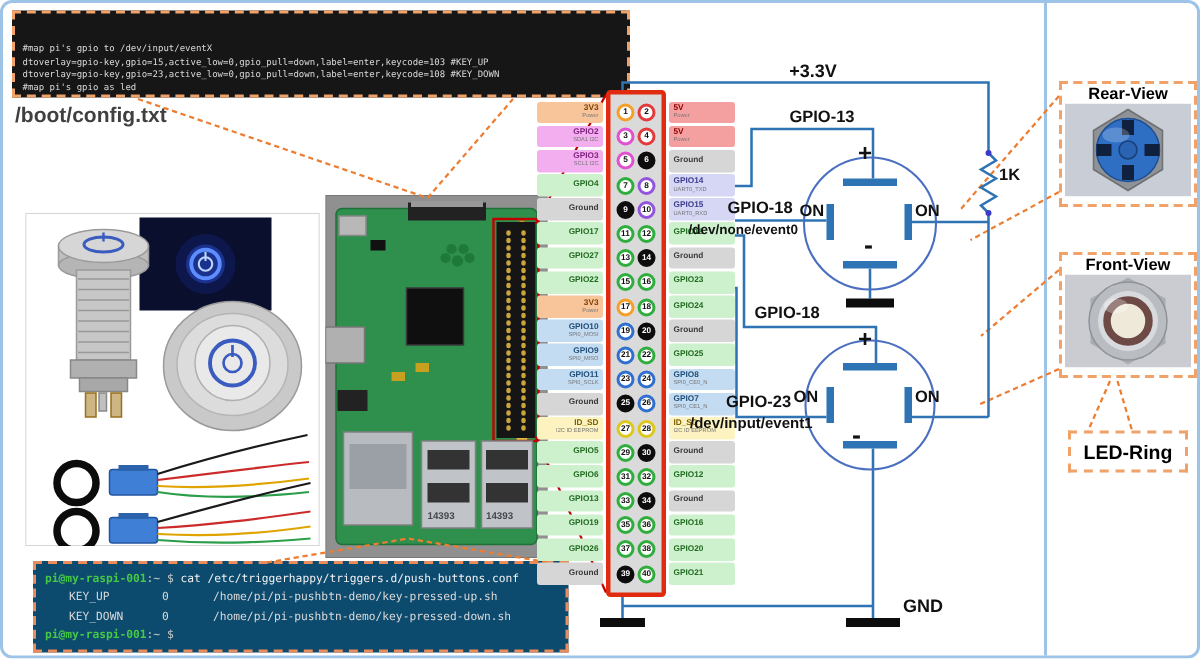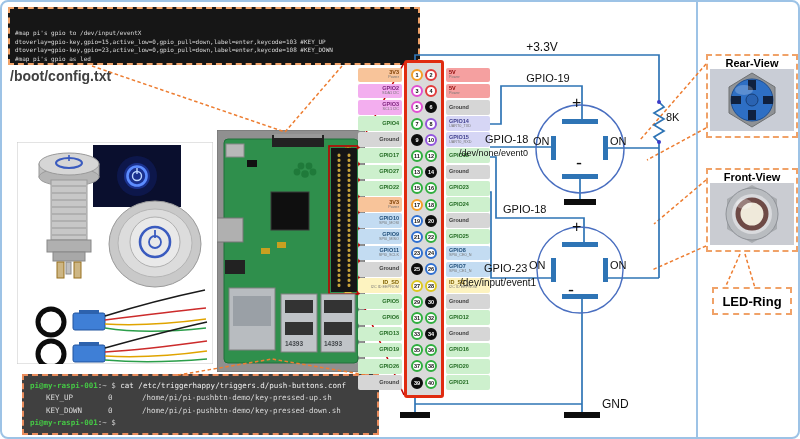--- a/index.html
+++ b/index.html
@@ -2,21 +2,21 @@
 <html><head>
 <meta charset="utf-8">
 <style>
   html,body{margin:0;padding:0;background:#fff;}
   .stage{position:relative;width:800px;height:439px;background:#fff;border:2px solid #9dc3e6;border-radius:8px;box-sizing:border-box;overflow:hidden;font-family:"Liberation Sans",sans-serif;}
   .divider{position:absolute;left:694px;top:0;width:2px;height:439px;background:#9dc3e6;}
 
   
   .term{position:absolute;background:#161616;border:2px dashed #f0a268;box-sizing:border-box;font-family:"DejaVu Sans Mono",monospace;color:#d9d9d9;overflow:hidden;}
   .term-config{left:6px;top:5px;width:412px;height:58px;padding:3px 5px;font-size:6px;line-height:8.6px;white-space:pre;}
-  .term-trigger{left:20px;top:372px;width:357px;height:61px;padding:4px 6px;font-size:7.5px;line-height:12.4px;border-color:#ea8c5c;background:#404040;}
+  .term-trigger{left:20px;top:372px;width:357px;height:61px;padding:4px 6px;font-size:7.5px;line-height:12.4px;border-color:#ea8c5c;background:#0c4a6e;}
   .tline{white-space:pre;}
   .prompt-user{color:#45c945;font-weight:bold;}
   .prompt-path{color:#cfcfcf;}
   .cmd{color:#f0f0f0;}
   .trigger-row{display:flex;margin-left:16px;}
   .tt-key{width:62px;}
   .tt-val{width:34px;}
   .tt-script{flex:1;}
   .caption{position:absolute;left:8px;top:66px;font-size:14px;font-weight:bold;color:#404040;}
 
@@ -43,21 +43,21 @@
   .c-power3v3{border-color:#f59f27;}
   .c-power5v{border-color:#e23b3b;}
   .c-ground{border-color:#0d0d0d;background:#0d0d0d;color:#fff;}
   .c-gpio{border-color:#2fae3e;}
   .c-i2c{border-color:#e14fd2;}
   .c-uart{border-color:#9355dd;}
   .c-spi{border-color:#2f6fd0;}
   .c-id{border-color:#ddc81e;}
 
   
-  .slabel{position:absolute;font-weight:normal;color:#111;z-index:7;}
+  .slabel{position:absolute;font-weight:bold;color:#111;z-index:7;}
   .photo-box{position:absolute;background:#fff;border:2px dashed #f0a268;box-sizing:border-box;z-index:7;text-align:center;}
   .photo-title{font-size:11px;font-weight:bold;margin-top:1px;}
   svg{display:block;}
   .overlay{position:absolute;left:0;top:0;z-index:5;pointer-events:none;}
   .art{position:absolute;z-index:4;}
 </style>
 </head>
 <body>
 
 <div class="stage">
@@ -445,28 +445,28 @@
     </g>
 
     <g fill="#0d0d0d">
       <rect x="562" y="197" width="32" height="6"></rect>
       <rect x="398" y="410" width="30" height="6"></rect>
       <rect x="562" y="410" width="36" height="6"></rect>
     </g>
   </svg>
 
   <div class="slabel" style="left:505px;top:38px;width:70px;text-align:center;font-size:12px;">+3.3V</div>
-  <div class="slabel" style="left:510px;top:70px;width:72px;text-align:center;font-size:11px;">GPIO-19</div>
+  <div class="slabel" style="left:510px;top:70px;width:72px;text-align:center;font-size:11px;">GPIO-13</div>
   <div class="slabel" style="left:483px;top:131px;font-size:11px;">GPIO-18</div>
   <div class="slabel" style="left:457px;top:146px;font-size:9px;">/dev/none/event0</div>
   <div class="slabel" style="left:531px;top:133px;font-size:11px;">ON</div>
   <div class="slabel" style="left:608px;top:133px;font-size:11px;">ON</div>
   <div class="slabel" style="left:570px;top:92px;font-size:16px;">+</div>
   <div class="slabel" style="left:574px;top:151px;font-size:18px;">-</div>
-  <div class="slabel" style="left:664px;top:109px;font-size:11px;">8K</div>
+  <div class="slabel" style="left:664px;top:109px;font-size:11px;">1K</div>
   <div class="slabel" style="left:501px;top:201px;font-size:11px;text-align:center;">GPIO-18</div>
   <div class="slabel" style="left:482px;top:260px;font-size:11px;">GPIO-23</div>
   <div class="slabel" style="left:458px;top:275px;font-size:10px;">/dev/input/event1</div>
   <div class="slabel" style="left:527px;top:257px;font-size:11px;">ON</div>
   <div class="slabel" style="left:608px;top:257px;font-size:11px;">ON</div>
   <div class="slabel" style="left:570px;top:216px;font-size:16px;">+</div>
   <div class="slabel" style="left:566px;top:278px;font-size:18px;">-</div>
   <div class="slabel" style="left:588px;top:395px;font-size:12px;margin-left:12px;">GND</div>
 
   <div class="photo-box" style="left:704px;top:52px;width:92px;height:84px;">

